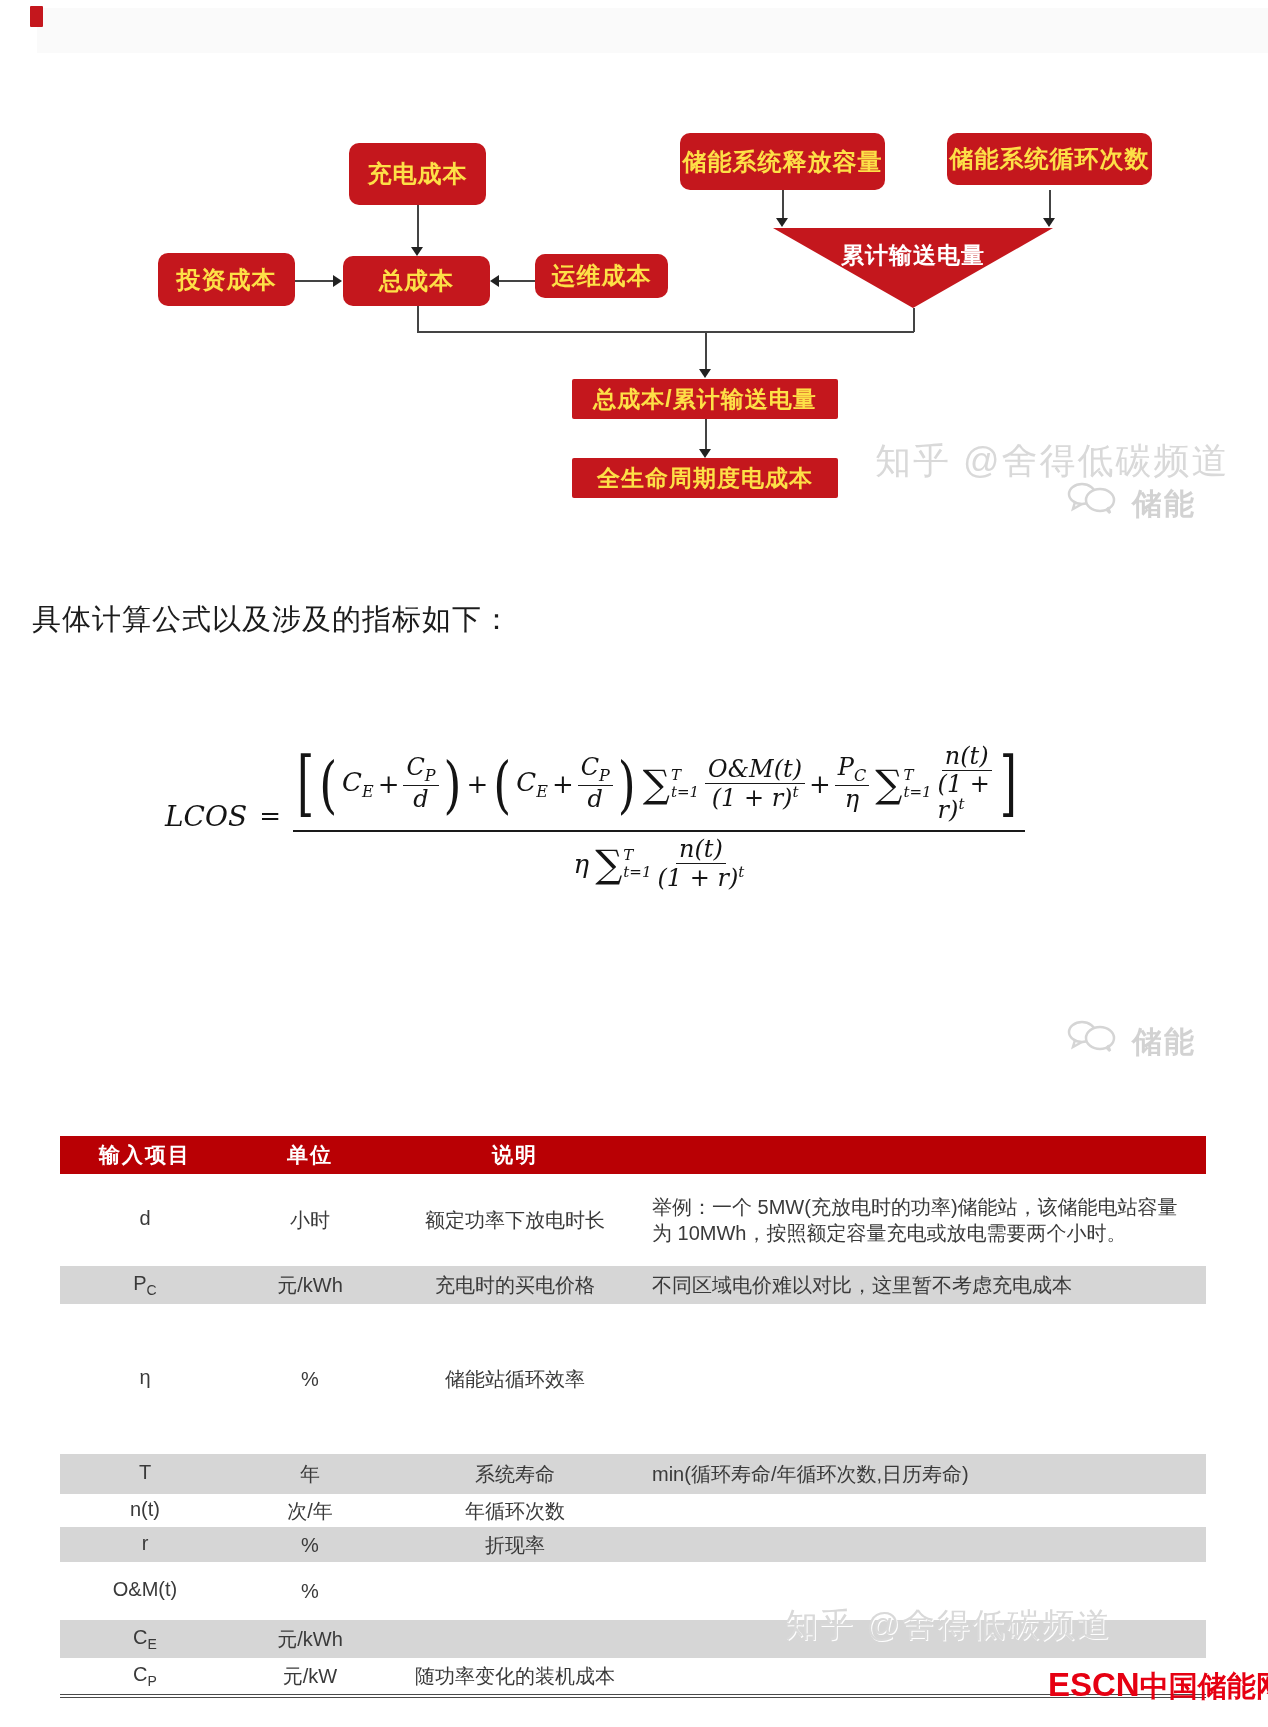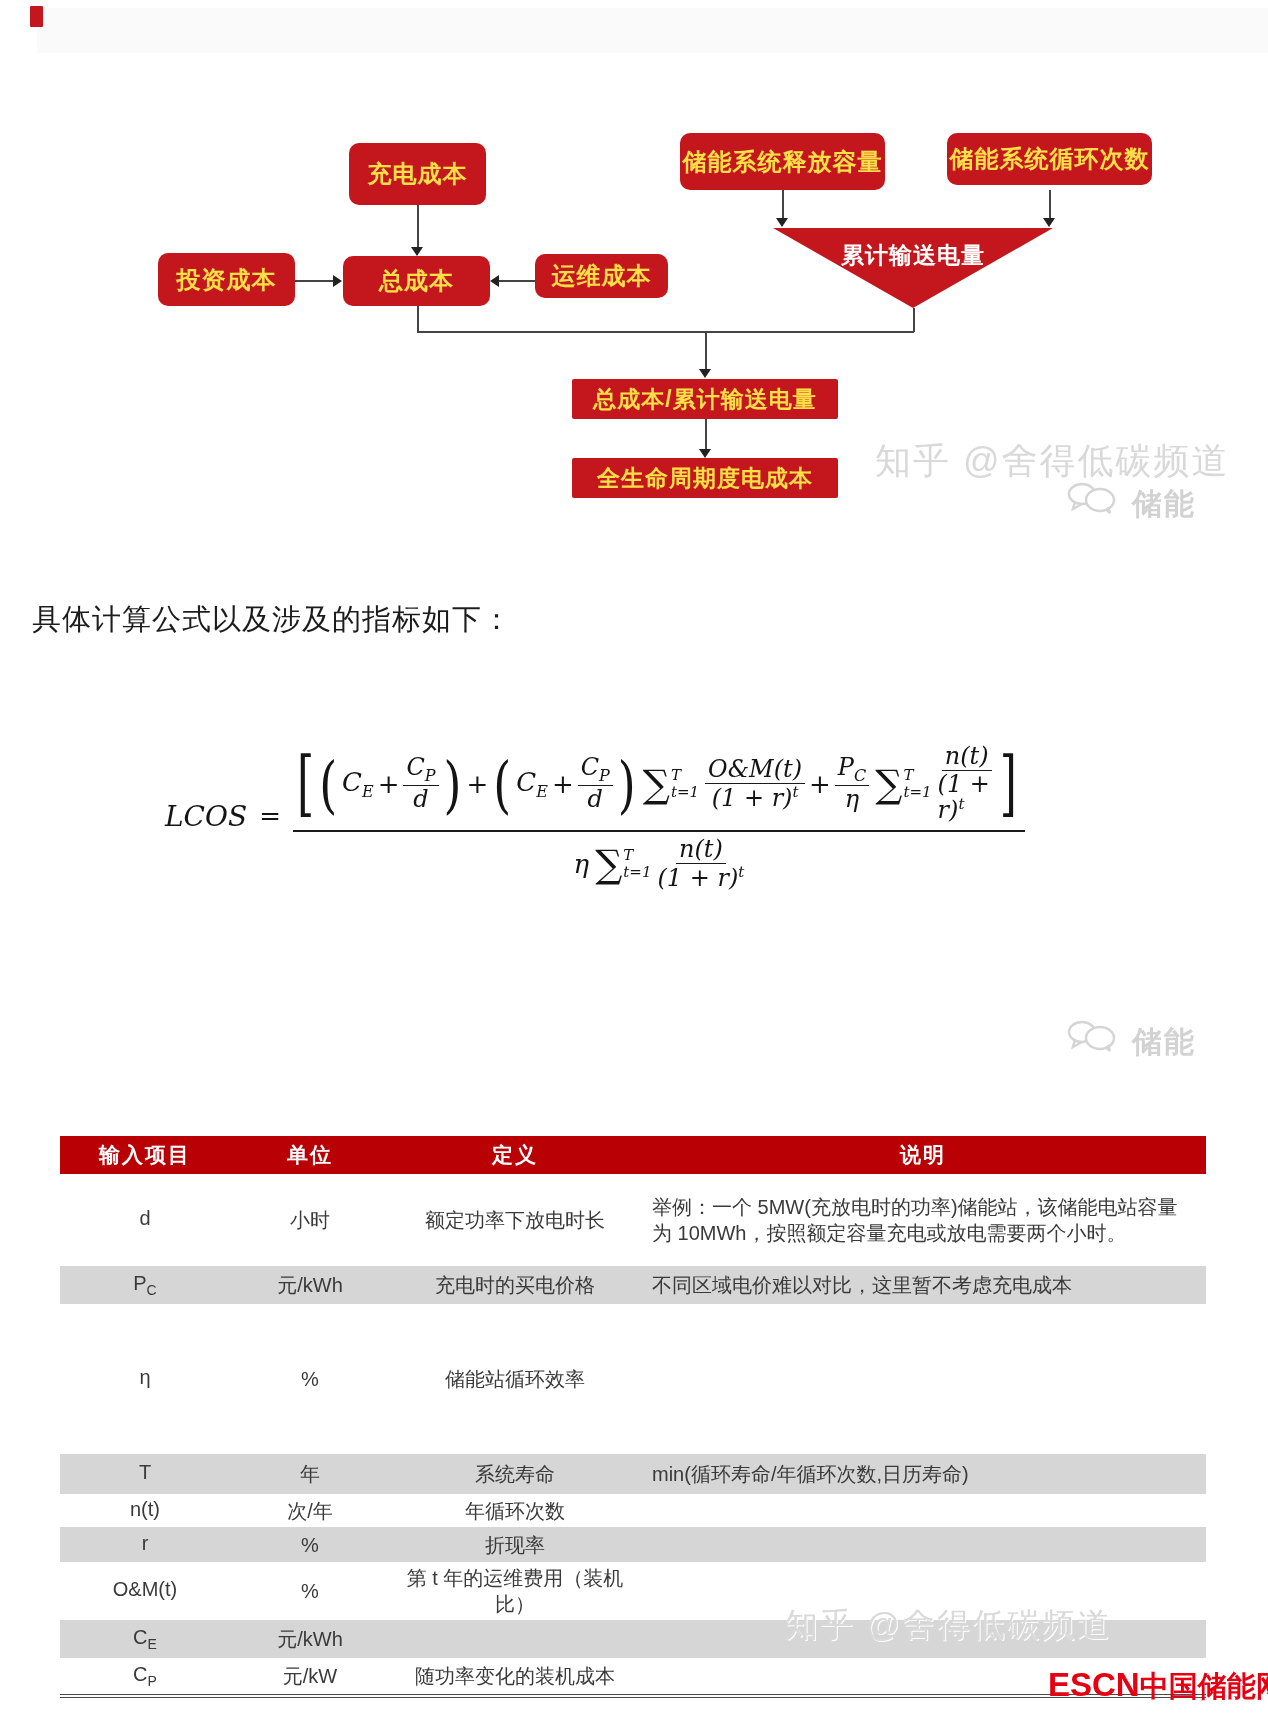--- a/index.html
+++ b/index.html
@@ -230,21 +230,20 @@
   <path d="M9 20 L7 27 L16 22" fill="none" stroke="#d5d5d5" stroke-width="2.5"></path>
   <ellipse cx="34" cy="18" rx="14" ry="11" fill="#ffffff" stroke="#d5d5d5" stroke-width="2.5"></ellipse>
   <path d="M40 27 L44 31 L42 25" fill="none" stroke="#d5d5d5" stroke-width="2.5"></path>
 </svg>
 <div class="cn-logo-text" style="left:1132px;top:1022px;">储能</div>
 
 <div class="dtable">
   <div class="thead">
     <div class="hc">输入项目</div>
     <div class="hc">单位</div>
-    <div class="hc">定义</div>
     <div class="hc">说明</div>
   </div>
 
   <div class="trow r-d">
     <div class="c sym">
         <span><span>d</span><sub></sub></span>
       </div>
     <div class="c">小时</div>
     <div class="c">额定功率下放电时长</div>
     <div class="c desc">举例：一个 5MW(充放电时的功率)储能站，该储能电站容量为 10MWh，按照额定容量充电或放电需要两个小时。</div>
@@ -292,21 +291,20 @@
     <div class="c">%</div>
     <div class="c">折现率</div>
     <div class="c desc"></div>
   </div>
 
   <div class="trow r-om">
     <div class="c sym">
         <span><span>O&amp;M(t)</span><sub></sub></span>
       </div>
     <div class="c">%</div>
-    <div class="c">第 t 年的运维费用（装机比）</div>
     <div class="c desc"></div>
   </div>
 
   <div class="trow gray r-ce">
     <div class="c sym">
         <span><span>C</span><sub>E</sub></span>
       </div>
     <div class="c">元/kWh</div>
     <div class="c desc"></div>
   </div>

